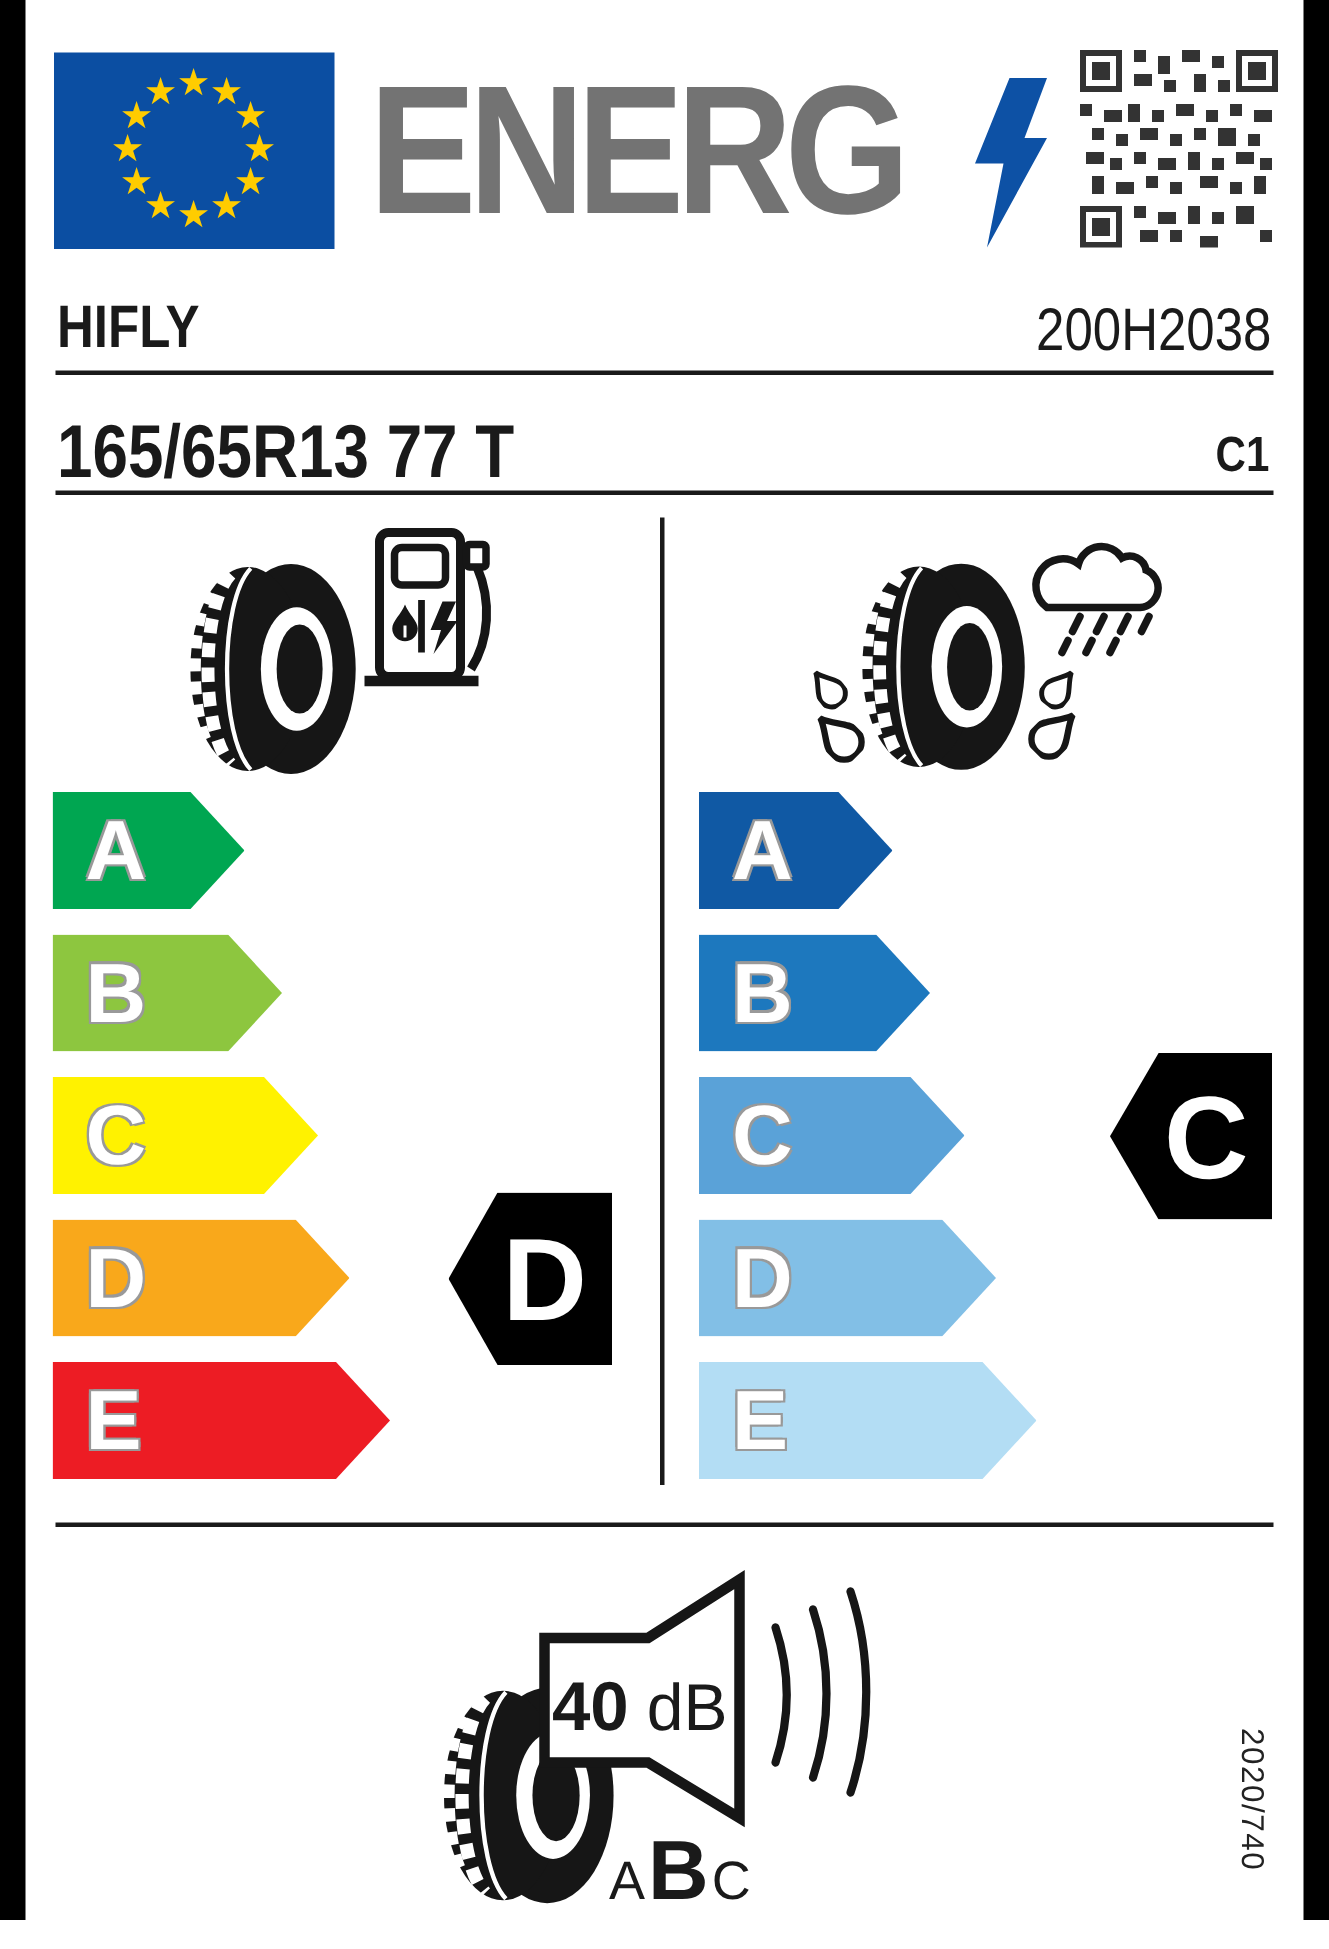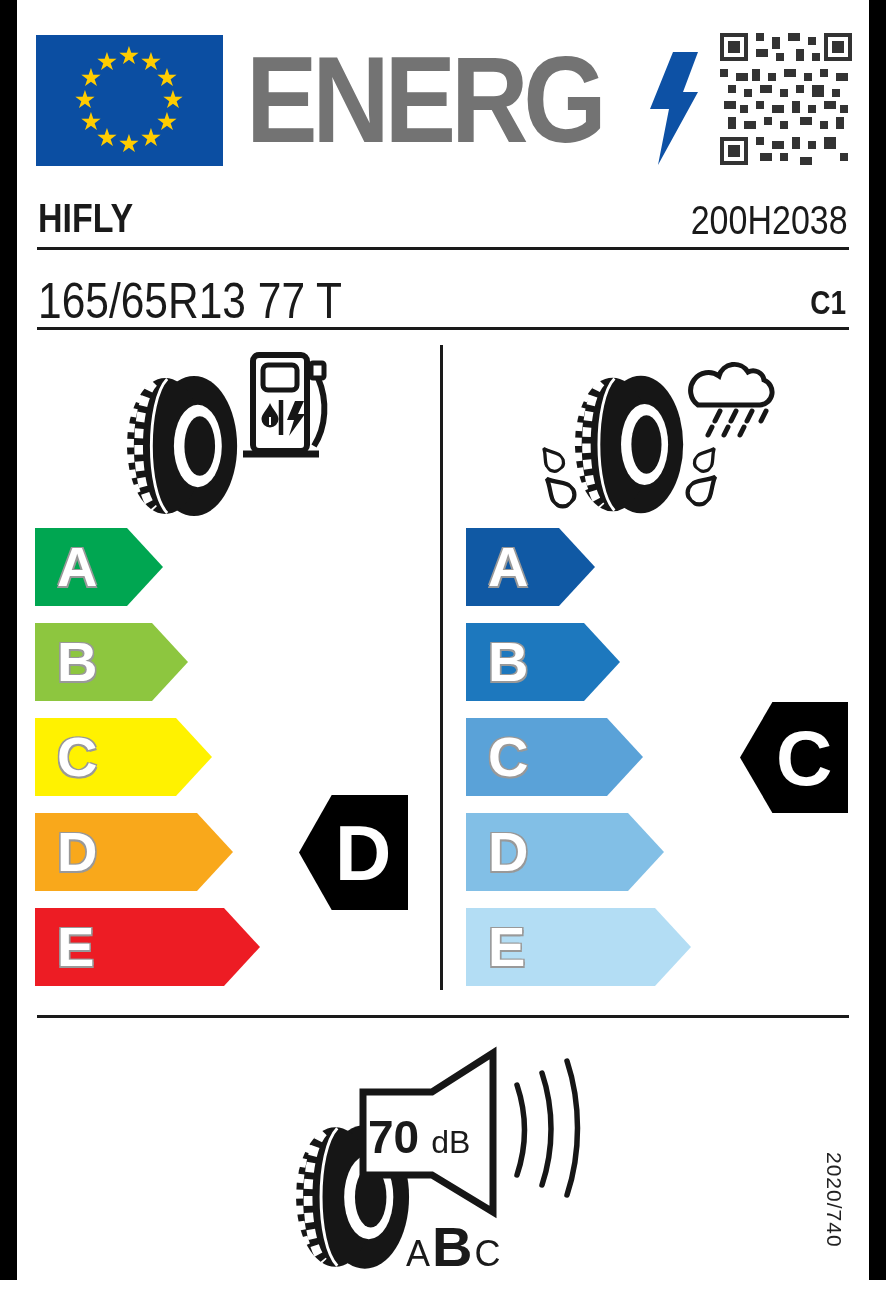--- a/index.html
+++ b/index.html
@@ -17,21 +17,21 @@
   .energ-inner{display:inline-block;transform:scaleX(.88);transform-origin:left center;}
   .bolt{position:absolute;left:640px;top:52px;}
   .qr{position:absolute;left:720px;top:33px;}
   
   .brand{position:absolute;left:38px;top:196px;font-size:40px;font-weight:bold;}
   .typeid{position:absolute;right:38px;top:198px;font-size:40px;font-weight:400;}
   .cxl{display:inline-block;transform:scaleX(.85);transform-origin:left center;}
   .cxr{display:inline-block;transform:scaleX(.85);transform-origin:right center;}
   .rule{position:absolute;left:37px;width:812px;height:3px;background:#1a1a1a;}
   .rule1{top:247px;} .rule2{top:327px;} .rule3{top:1015px;}
-  .size{position:absolute;left:38px;top:272px;font-size:50px;font-weight:400;}
+  .size{position:absolute;left:38px;top:272px;font-size:50px;font-weight:700;}
   .tclass{position:absolute;right:40px;top:284px;font-size:33px;font-weight:700;}
   
   .vdivider{position:absolute;left:440px;top:345px;width:3px;height:645px;background:#1a1a1a;}
   
   .arrow{position:absolute;height:78px;display:flex;align-items:center;
          clip-path:polygon(0 0,calc(100% - 36px) 0,100% 50%,calc(100% - 36px) 100%,0 100%);}
   .arrow span{padding-left:22px;font-size:56px;font-weight:bold;color:#fff;line-height:78px;
          text-shadow:-1.5px -1.5px 0 #999,1.5px -1.5px 0 #999,-1.5px 1.5px 0 #999,1.5px 1.5px 0 #999;}
   .fa{left:35px;} .wa{left:466px;}
   .row0{top:528px;} .row1{top:623px;} .row2{top:718px;} .row3{top:813px;} .row4{top:908px;}
@@ -47,21 +47,21 @@
   .selector span{color:#fff;font-weight:bold;font-size:78px;padding-left:36px;line-height:1;}
   .sel-fuel{left:299px;top:795px;width:109px;height:115px;}
   .sel-wet{left:740px;top:702px;width:108px;height:111px;}
   
   .icon-fuel{position:absolute;left:115px;top:345px;}
   .icon-wet{position:absolute;left:528px;top:345px;}
   .icon-noise{position:absolute;left:290px;top:1045px;}
   
   .db-box{position:absolute;left:368px;top:1110px;display:flex;align-items:baseline;}
   .db-val{font-size:46px;font-weight:bold;}
-  .db-unit{font-size:32px;font-weight:400;margin-left:12px;}
+  .db-unit{font-size:44px;font-weight:400;margin-left:12px;}
   .abc{position:absolute;left:406px;top:1214px;display:flex;align-items:baseline;}
   .abc .n-small{font-size:36px;font-weight:400;}
   .abc .n-big{font-size:56px;font-weight:bold;margin:0 2px;}
   
   .reg{position:absolute;left:822px;top:1152px;writing-mode:vertical-rl;
        font-size:21px;color:#222;letter-spacing:1px;}
 </style>
 </head>
 <body>
 
@@ -262,21 +262,21 @@
   <svg class="icon-noise" width="310" height="235" viewBox="0 0 310 235">
     <use href="#tire" x="4" y="78" width="118" height="148"></use>
     <path d="M73,47 H142 L203,8 V167 L142,130 H73 Z" fill="#fff" stroke="#161616" stroke-width="7"></path>
     <g fill="none" stroke="#161616" stroke-width="5.5" stroke-linecap="round">
       <path d="M227,40 c10,30 10,60 0,90"></path>
       <path d="M252,28 c12,36 12,76 0,112"></path>
       <path d="M277,16 c14,42 14,92 0,134"></path>
     </g>
   </svg>
   <div class="db-box">
-    <span class="db-val">70</span>
+    <span class="db-val">40</span>
     <span class="db-unit">dB</span>
   </div>
   <div class="abc">
     <span class="n-small">A</span>
     <span class="n-big">B</span>
     <span class="n-small">C</span>
   </div>
 
   <div class="reg">2020/740</div>
 

